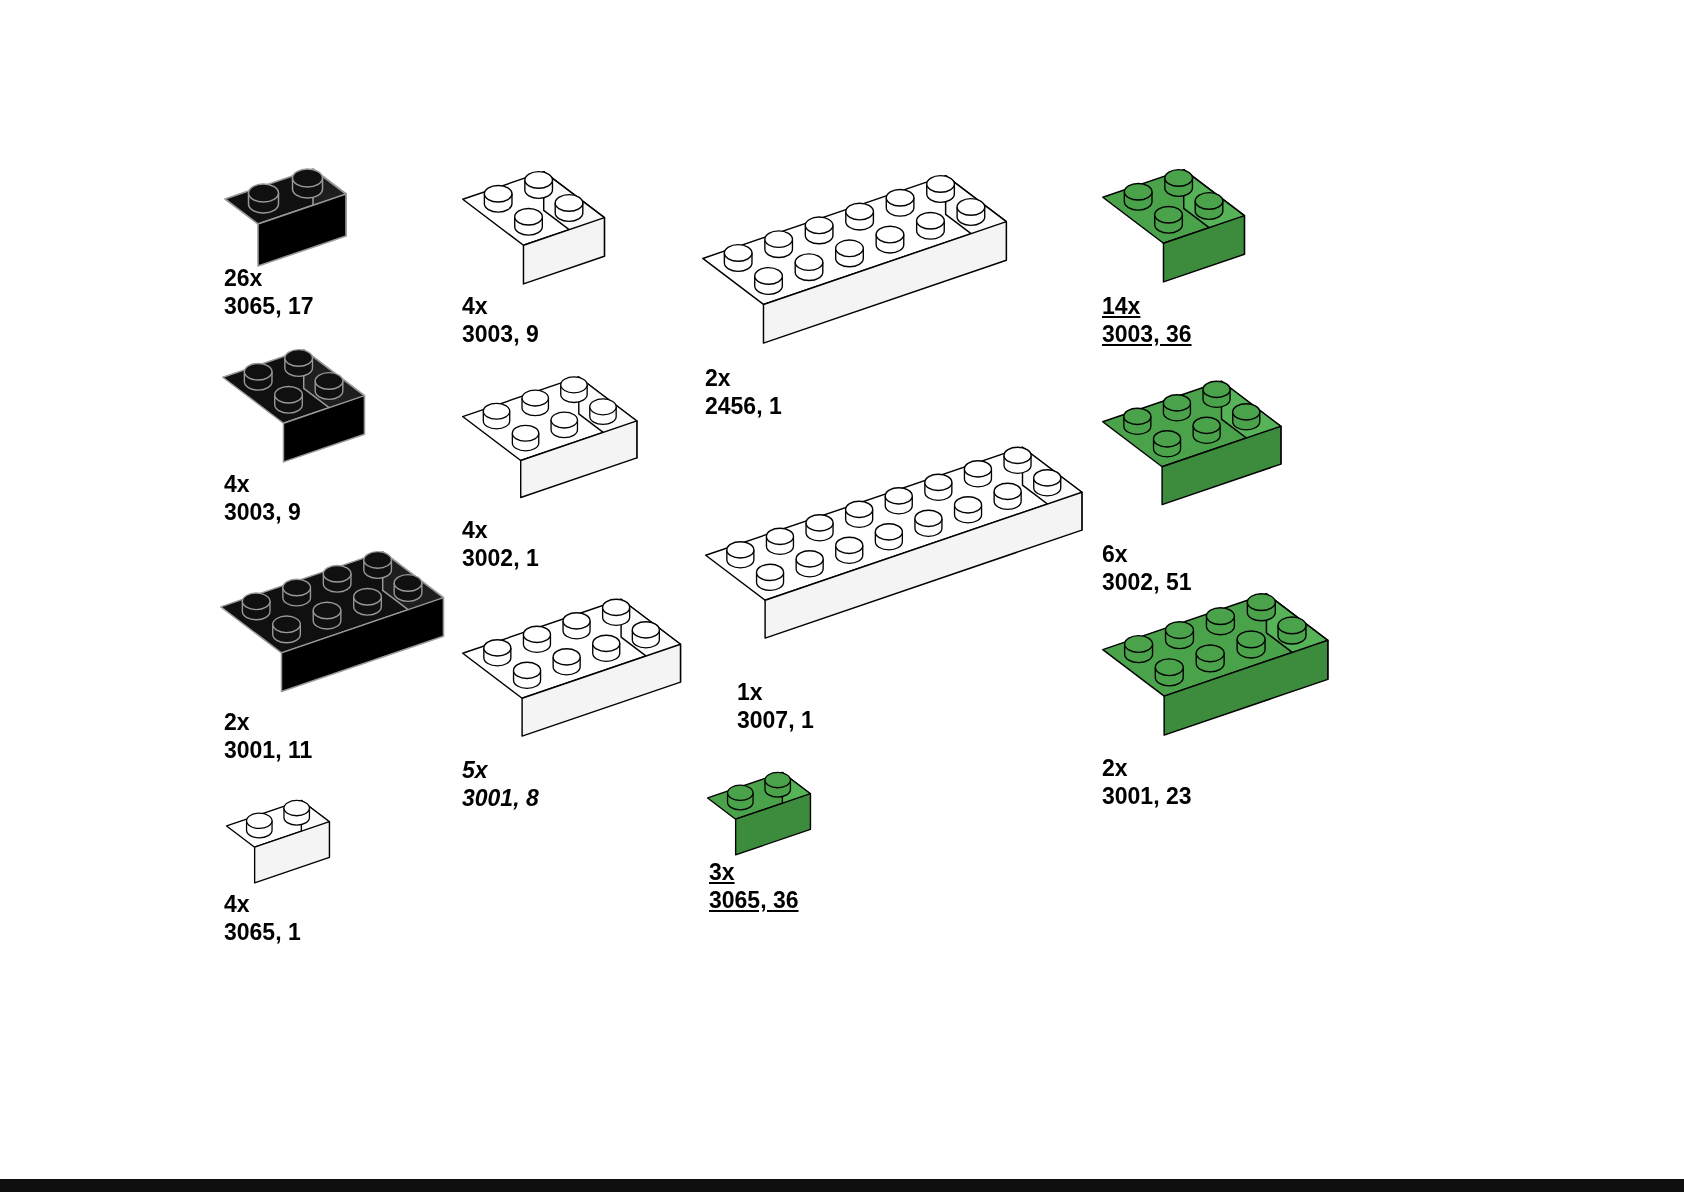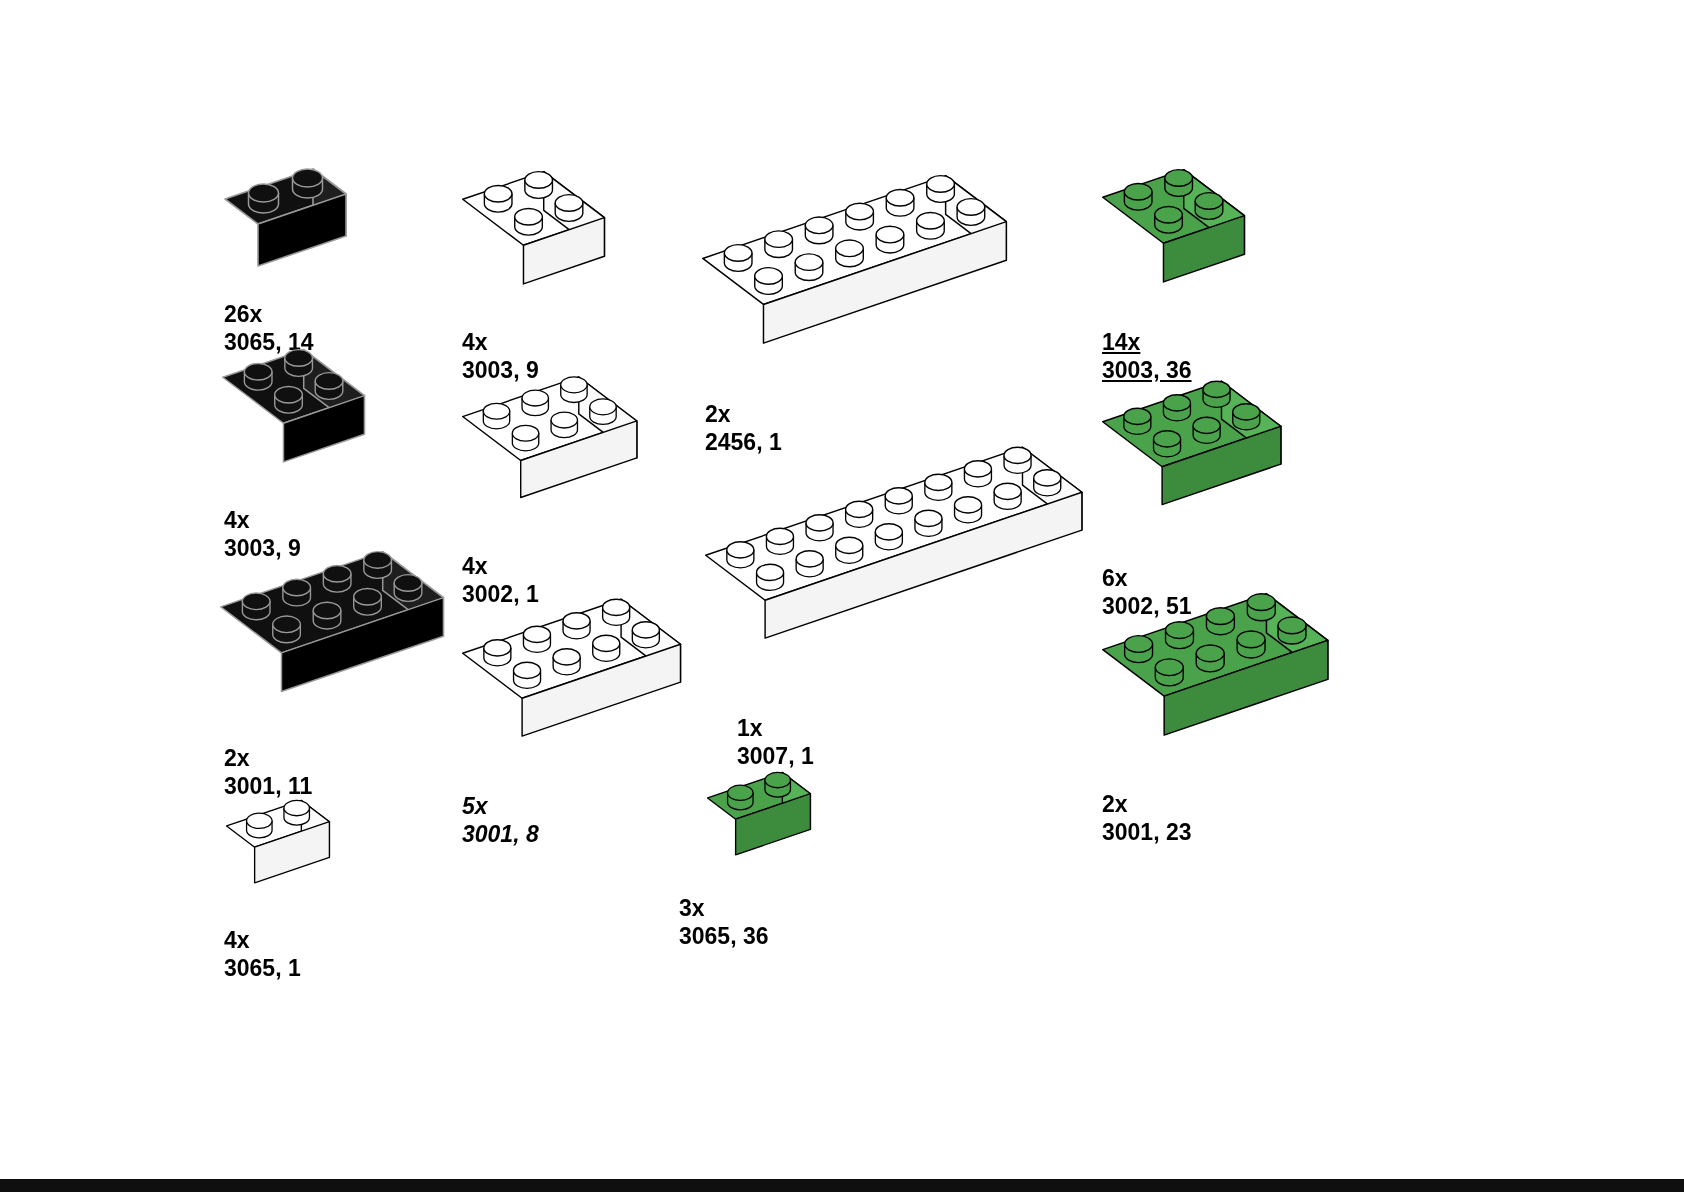--- a/index.html
+++ b/index.html
@@ -22,21 +22,20 @@
     display: block;
     overflow: visible;
   }
   .part-label {
     position: absolute;
     font-weight: bold;
     font-size: 23px;
     line-height: 28px;
     color: #000000;
     white-space: nowrap;
-    margin-top: 36px;
   }
   #footer-bar {
     position: absolute;
     left: 0;
     bottom: 0;
     width: 100%;
     height: 13px;
   }
 </style>
 </head>
@@ -51,21 +50,21 @@
           <polygon points="91,17 124,42 124,84 91,59" fill="#1e1e1e" stroke="#999999" stroke-width="1.6" stroke-linejoin="round"></polygon>
           <polygon points="36,72 124,42 124,84 36,114" fill="#000000" stroke="#999999" stroke-width="1.6" stroke-linejoin="round"></polygon>
           <path d="M 26.5 41 L 26.5 52 A 15 9 0 0 0 56.5 52 L 56.5 41" fill="#101010" stroke="#999999" stroke-width="1.5"></path>
           <ellipse cx="41.5" cy="41" rx="15" ry="9" fill="#101010" stroke="#999999" stroke-width="1.5"></ellipse>
           <path d="M 70.5 26 L 70.5 37 A 15 9 0 0 0 100.5 37 L 100.5 26" fill="#101010" stroke="#999999" stroke-width="1.5"></path>
           <ellipse cx="85.5" cy="26" rx="15" ry="9" fill="#101010" stroke="#999999" stroke-width="1.5"></ellipse>
         </svg>
       </div>
       <div class="part-label" style="left: 224px; top: 264px;">
         <div>26x</div>
-        <div>3065, 14</div>
+        <div>3065, 17</div>
       </div>
     </div>
     <div>
       <div class="brick" style="left: 220px; top: 334px;">
         <svg width="147.2" height="163.8" viewBox="0 0 160 178" xmlns="http://www.w3.org/2000/svg">
           <polygon points="3,47 91,17 157,67 69,97" fill="#101010" stroke="#999999" stroke-width="1.6" stroke-linejoin="round"></polygon>
           <polygon points="91,17 157,67 157,109 91,59" fill="#1e1e1e" stroke="#999999" stroke-width="1.6" stroke-linejoin="round"></polygon>
           <polygon points="69,97 157,67 157,109 69,139" fill="#000000" stroke="#999999" stroke-width="1.6" stroke-linejoin="round"></polygon>
           <path d="M 26.5 41 L 26.5 52 A 15 9 0 0 0 56.5 52 L 56.5 41" fill="#101010" stroke="#999999" stroke-width="1.5"></path>
           <ellipse cx="41.5" cy="41" rx="15" ry="9" fill="#101010" stroke="#999999" stroke-width="1.5"></ellipse>
@@ -290,21 +289,21 @@
         <svg width="108" height="130" viewBox="0 0 127 153" xmlns="http://www.w3.org/2000/svg">
           <polygon points="3,47 91,17 124,42 36,72" fill="#4aa34a" stroke="#000000" stroke-width="1.6" stroke-linejoin="round"></polygon>
           <polygon points="91,17 124,42 124,84 91,59" fill="#57b357" stroke="#000000" stroke-width="1.6" stroke-linejoin="round"></polygon>
           <polygon points="36,72 124,42 124,84 36,114" fill="#3d8c3d" stroke="#000000" stroke-width="1.6" stroke-linejoin="round"></polygon>
           <path d="M 26.5 41 L 26.5 52 A 15 9 0 0 0 56.5 52 L 56.5 41" fill="#4aa34a" stroke="#000000" stroke-width="1.5"></path>
           <ellipse cx="41.5" cy="41" rx="15" ry="9" fill="#4aa34a" stroke="#000000" stroke-width="1.5"></ellipse>
           <path d="M 70.5 26 L 70.5 37 A 15 9 0 0 0 100.5 37 L 100.5 26" fill="#4aa34a" stroke="#000000" stroke-width="1.5"></path>
           <ellipse cx="85.5" cy="26" rx="15" ry="9" fill="#4aa34a" stroke="#000000" stroke-width="1.5"></ellipse>
         </svg>
       </div>
-      <div class="part-label" style="left: 679px; top: 858px;">
+      <div class="part-label" style="left: 709px; top: 858px; text-decoration: underline;">
         <div>3x</div>
         <div>3065, 36</div>
       </div>
     </div>
     <div>
       <div class="brick" style="left: 1100px; top: 154px;">
         <svg width="147.2" height="163.8" viewBox="0 0 160 178" xmlns="http://www.w3.org/2000/svg">
           <polygon points="3,47 91,17 157,67 69,97" fill="#4aa34a" stroke="#000000" stroke-width="1.6" stroke-linejoin="round"></polygon>
           <polygon points="91,17 157,67 157,109 91,59" fill="#57b357" stroke="#000000" stroke-width="1.6" stroke-linejoin="round"></polygon>
           <polygon points="69,97 157,67 157,109 69,139" fill="#3d8c3d" stroke="#000000" stroke-width="1.6" stroke-linejoin="round"></polygon>
@@ -336,21 +335,21 @@
           <path d="M 114.5 26 L 114.5 37 A 15 9 0 0 0 144.5 37 L 144.5 26" fill="#4aa34a" stroke="#000000" stroke-width="1.5"></path>
           <ellipse cx="129.5" cy="26" rx="15" ry="9" fill="#4aa34a" stroke="#000000" stroke-width="1.5"></ellipse>
           <path d="M 59.5 81 L 59.5 92 A 15 9 0 0 0 89.5 92 L 89.5 81" fill="#4aa34a" stroke="#000000" stroke-width="1.5"></path>
           <ellipse cx="74.5" cy="81" rx="15" ry="9" fill="#4aa34a" stroke="#000000" stroke-width="1.5"></ellipse>
           <path d="M 103.5 66 L 103.5 77 A 15 9 0 0 0 133.5 77 L 133.5 66" fill="#4aa34a" stroke="#000000" stroke-width="1.5"></path>
           <ellipse cx="118.5" cy="66" rx="15" ry="9" fill="#4aa34a" stroke="#000000" stroke-width="1.5"></ellipse>
           <path d="M 147.5 51 L 147.5 62 A 15 9 0 0 0 177.5 62 L 177.5 51" fill="#4aa34a" stroke="#000000" stroke-width="1.5"></path>
           <ellipse cx="162.5" cy="51" rx="15" ry="9" fill="#4aa34a" stroke="#000000" stroke-width="1.5"></ellipse>
         </svg>
       </div>
-      <div class="part-label" style="left: 1102px; top: 528px;">
+      <div class="part-label" style="left: 1102px; top: 540px;">
         <div>6x</div>
         <div>3002, 51</div>
       </div>
     </div>
     <div>
       <div class="brick" style="left: 1100px; top: 578px;">
         <svg width="230.6" height="193.4" viewBox="0 0 248 208" xmlns="http://www.w3.org/2000/svg">
           <polygon points="3,77 179,17 245,67 69,127" fill="#4aa34a" stroke="#000000" stroke-width="1.6" stroke-linejoin="round"></polygon>
           <polygon points="179,17 245,67 245,109 179,59" fill="#57b357" stroke="#000000" stroke-width="1.6" stroke-linejoin="round"></polygon>
           <polygon points="69,127 245,67 245,109 69,169" fill="#3d8c3d" stroke="#000000" stroke-width="1.6" stroke-linejoin="round"></polygon>

